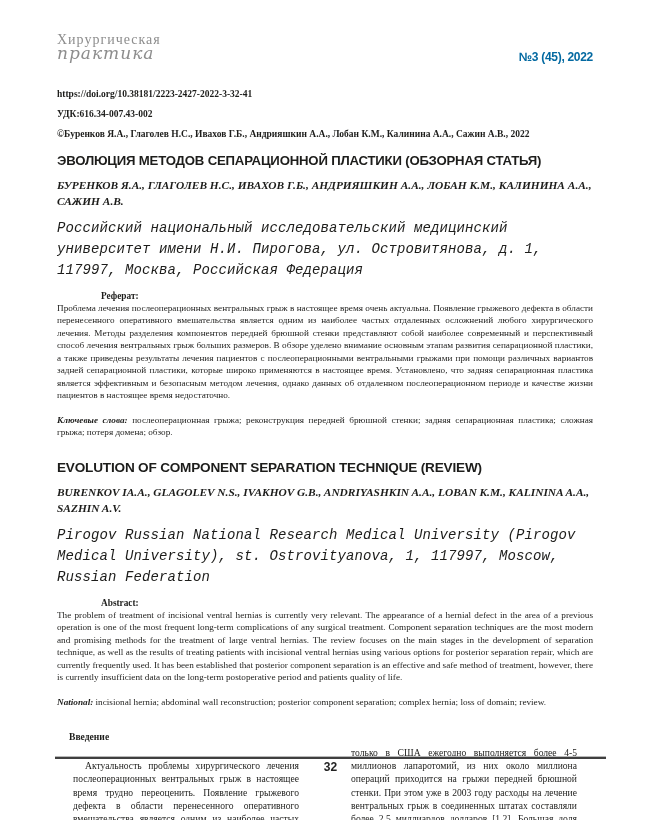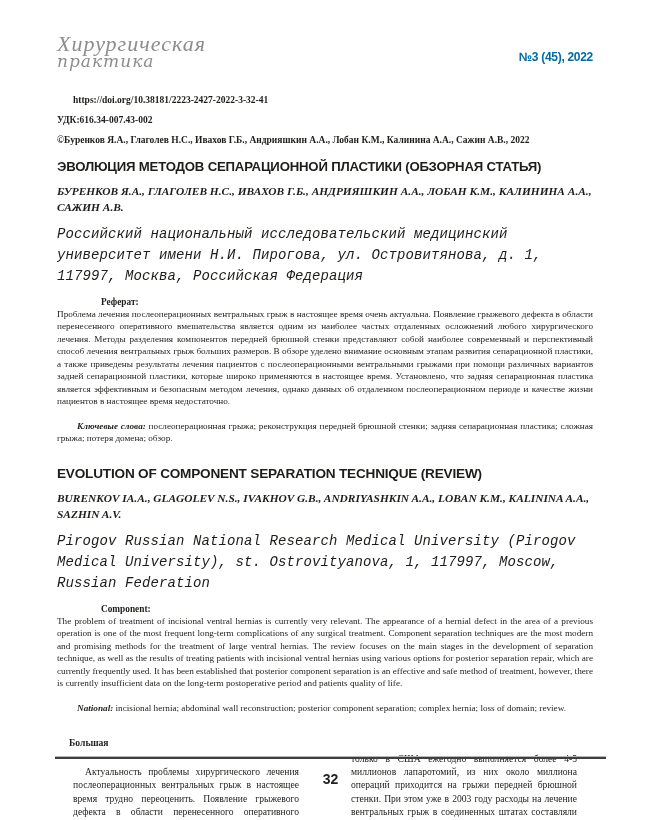--- a/index.html
+++ b/index.html
@@ -14,37 +14,37 @@
     box-sizing:border-box;
     padding:33px 57px 0 57px;
     overflow:hidden;
     background:#fff;
   }
   
   .masthead{display:flex;justify-content:space-between;align-items:flex-start;}
   .logo{color:#8d8d8d;line-height:1;}
   .logo-main{
     font-family:"Liberation Serif", serif;
-    font-size:22px;letter-spacing:1px;font-style:italic;
+    font-size:14px;letter-spacing:1px;
   }
   .logo-sub{
     font-family:"DejaVu Serif", serif;
     font-style:italic;font-size:17px;
     margin-top:-2px;padding-right:2px;
     letter-spacing:1px;
   }
   .issue{
     color:#0369a1;
     font-family:"Liberation Sans", sans-serif;
     font-weight:bold;font-size:12px;
     margin-top:17px;letter-spacing:-0.3px;
   }
   
   .meta{margin-top:26px;font-weight:bold;font-size:9.5px;line-height:1;}
-  .meta .doi{margin-bottom:10px;margin-left:16px;}
+  .meta .doi{margin-bottom:10px;}
   .meta .udc{margin-bottom:11px;}
   
   .title-ru{
     font-family:"Liberation Sans", sans-serif;
     font-weight:bold;font-size:13.2px;letter-spacing:-0.2px;
     margin:13px 0 0 0;
   }
   .authors{
     font-style:italic;font-weight:bold;font-size:11.4px;
     line-height:1.45;margin-top:9px;
@@ -52,39 +52,39 @@
   .affil{
     font-family:Liberation Mono, monospace;
     font-style:italic;font-size:14px;line-height:1.5;
     margin-top:8px;color:#1d1d1b;letter-spacing:0.1px;
   }
   .abstract-label{font-weight:bold;font-size:9.3px;margin-top:10px;padding-left:44px;}
   .abstract-text{
     font-size:9.2px;line-height:1.36;text-align:justify;margin:1px 0 0 0;
   }
   .keywords{font-size:9.2px;line-height:1.36;text-align:justify;margin:12px 0 0 0;}
-  .kw-label{font-weight:bold;font-style:italic;margin-left:20px;}
+  .kw-label{font-weight:bold;font-style:italic;}
   
   .title-en{
     font-family:"Liberation Sans", sans-serif;
     font-weight:bold;font-size:13.6px;letter-spacing:-0.2px;
     margin:21px 0 0 0;
   }
   
   .body-cols{display:flex;gap:20px;margin-top:22px;}
   .col{flex:1;font-size:9.6px;line-height:1.36;text-align:justify;}
   .intro-heading{font-weight:bold;text-indent:12px;}
   .col p{margin:16px;}
   .col-left p{text-indent:12px;}
   
   .footer{position:absolute;left:55px;width:551px;top:756px;}
   .rule{height:0;border-top:1.5px solid #b8b8b8;border-bottom:2px solid #3f3f3f;}
   .pageno{
     text-align:center;font-family:"Liberation Sans", sans-serif;
-    font-weight:bold;font-size:14px;margin-top:12px;color:#222;
+    font-weight:bold;font-size:12px;margin-top:1px;color:#222;
   }
 </style>
 </head>
 <body>
 
 <div class="page">
 
   <div class="masthead">
     <div class="logo">
       <div class="logo-main">Хирургическая</div>
@@ -107,28 +107,28 @@
     <div class="abstract-label">Реферат:</div>
     <p class="abstract-text">Проблема лечения послеоперационных вентральных грыж в настоящее время очень актуальна. Появление грыжевого дефекта в области перенесенного оперативного вмешательства является одним из наиболее частых отдаленных осложнений любого хирургического лечения. Методы разделения компонентов передней брюшной стенки представляют собой наиболее современный и перспективный способ лечения вентральных грыж больших размеров. В обзоре уделено внимание основным этапам развития сепарационной пластики, а также приведены результаты лечения пациентов с послеоперационными вентральными грыжами при помощи различных вариантов задней сепарационной пластики, которые широко применяются в настоящее время. Установлено, что задняя сепарационная пластика является эффективным и безопасным методом лечения, однако данных об отдаленном послеоперационном периоде и качестве жизни пациентов в настоящее время недостаточно.</p>
     <p class="keywords"><span class="kw-label">Ключевые слова:</span><span> послеоперационная грыжа; реконструкция передней брюшной стенки; задняя сепарационная пластика; сложная грыжа; потеря домена; обзор.</span></p>
   </div>
 
   <h2 class="title-en">EVOLUTION OF COMPONENT SEPARATION TECHNIQUE (REVIEW)</h2>
   <div class="authors">BURENKOV IA.A., GLAGOLEV N.S., IVAKHOV G.B., ANDRIYASHKIN A.A., LOBAN K.M., KALININA A.A., SAZHIN A.V.</div>
   <div class="affil">Pirogov Russian National Research Medical University (Pirogov Medical University), st. Ostrovityanova, 1, 117997, Moscow, Russian Federation</div>
 
   <div>
-    <div class="abstract-label">Component:</div>
+    <div class="abstract-label">Abstract:</div>
     <p class="abstract-text">The problem of treatment of incisional ventral hernias is currently very relevant. The appearance of a hernial defect in the area of a previous operation is one of the most frequent long-term complications of any surgical treatment. Component separation techniques are the most modern and promising methods for the treatment of large ventral hernias. The review focuses on the main stages in the development of separation technique, as well as the results of treating patients with incisional ventral hernias using various options for posterior separation repair, which are currently frequently used. It has been established that posterior component separation is an effective and safe method of treatment, however, there is currently insufficient data on the long-term postoperative period and patients quality of life.</p>
     <p class="keywords"><span class="kw-label">National:</span><span> incisional hernia; abdominal wall reconstruction; posterior component separation; complex hernia; loss of domain; review.</span></p>
   </div>
 
   <div class="body-cols">
     <div class="col col-left">
-      <div class="intro-heading">Большая</div>
+      <div class="intro-heading">Введение</div>
       <p>Актуальность проблемы хирургического лечения послеоперационных вентральных грыж в настоящее время трудно переоценить. Появление грыжевого дефекта в области перенесенного оперативного вмешательства является одним из наиболее частых отдаленных осложнений любого хирургического лечения. По последним данным</p>
     </div>
     <div class="col col-right">
       <p>только в США ежегодно выполняется более 4-5 миллионов лапаротомий, из них около миллиона операций приходится на грыжи передней брюшной стенки. При этом уже в 2003 году расходы на лечение вентральных грыж в соединенных штатах составляли более 2,5 миллиардов долларов [1,2]. Большая доля оперативных вмешательств приходится на послеоперационные и рецидивирующие</p>
     </div>
   </div>
 
   <div class="footer">
     <div class="rule"></div>
     <div class="pageno">32</div>

